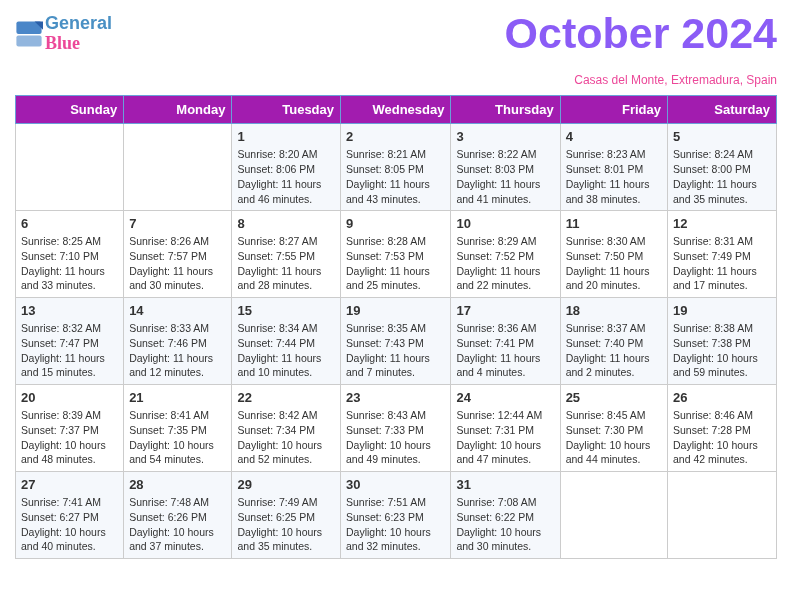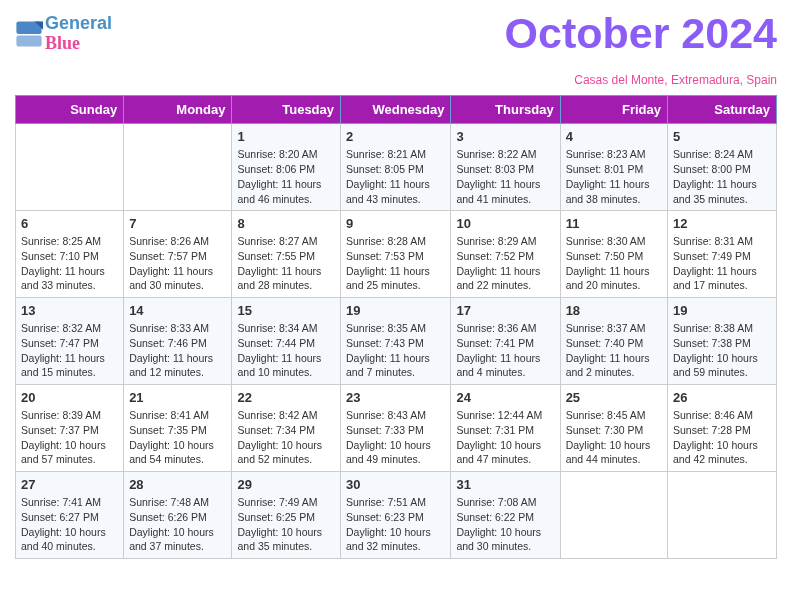--- a/index.html
+++ b/index.html
@@ -251,21 +251,21 @@
             <div>Sunrise: 8:38 AM</div>
             <div>Sunset: 7:38 PM</div>
             <div>Daylight: 10 hours and 59 minutes.</div>
           </td>
         </tr>
         <tr>
           <td>
             <span class="day-num">20</span>
             <div>Sunrise: 8:39 AM</div>
             <div>Sunset: 7:37 PM</div>
-            <div>Daylight: 10 hours and 57 minutes.</div>
+            <div>Daylight: 10 hours and 48 minutes.</div>
           </td>
           <td>
             <span class="day-num">21</span>
             <div>Sunrise: 8:41 AM</div>
             <div>Sunset: 7:35 PM</div>
             <div>Daylight: 10 hours and 54 minutes.</div>
           </td>
           <td>
             <span class="day-num">22</span>
             <div>Sunrise: 8:42 AM</div>

